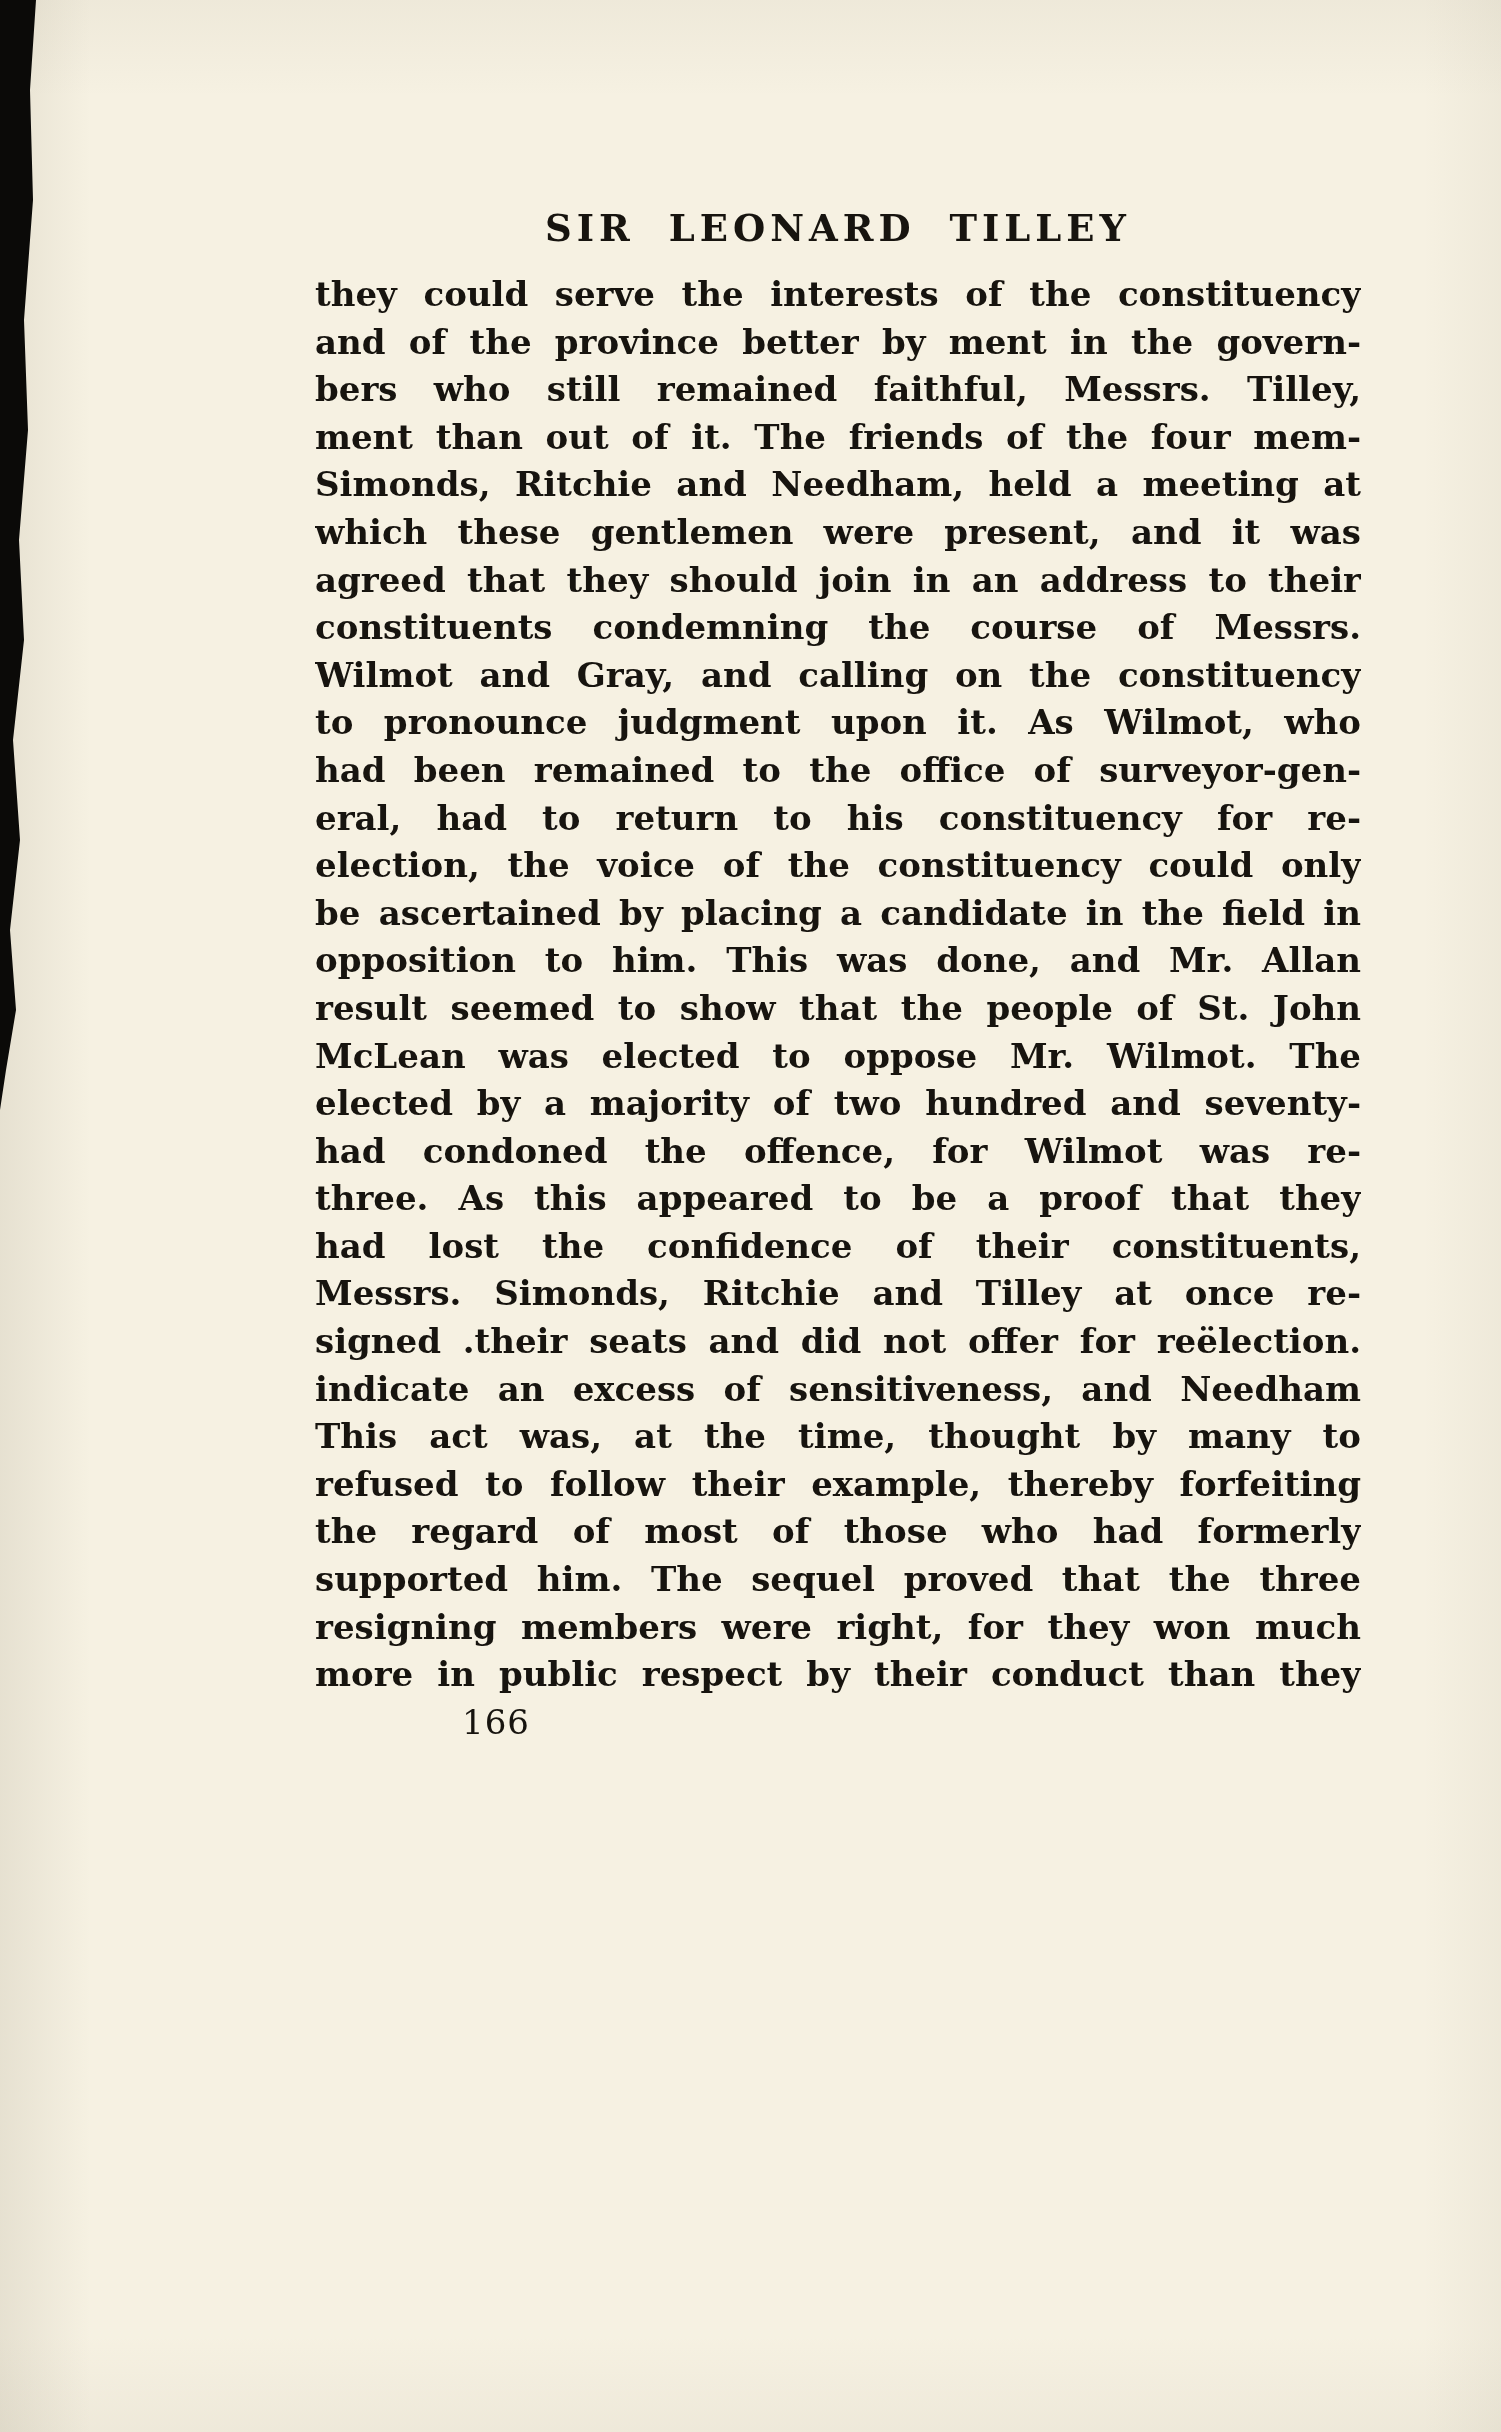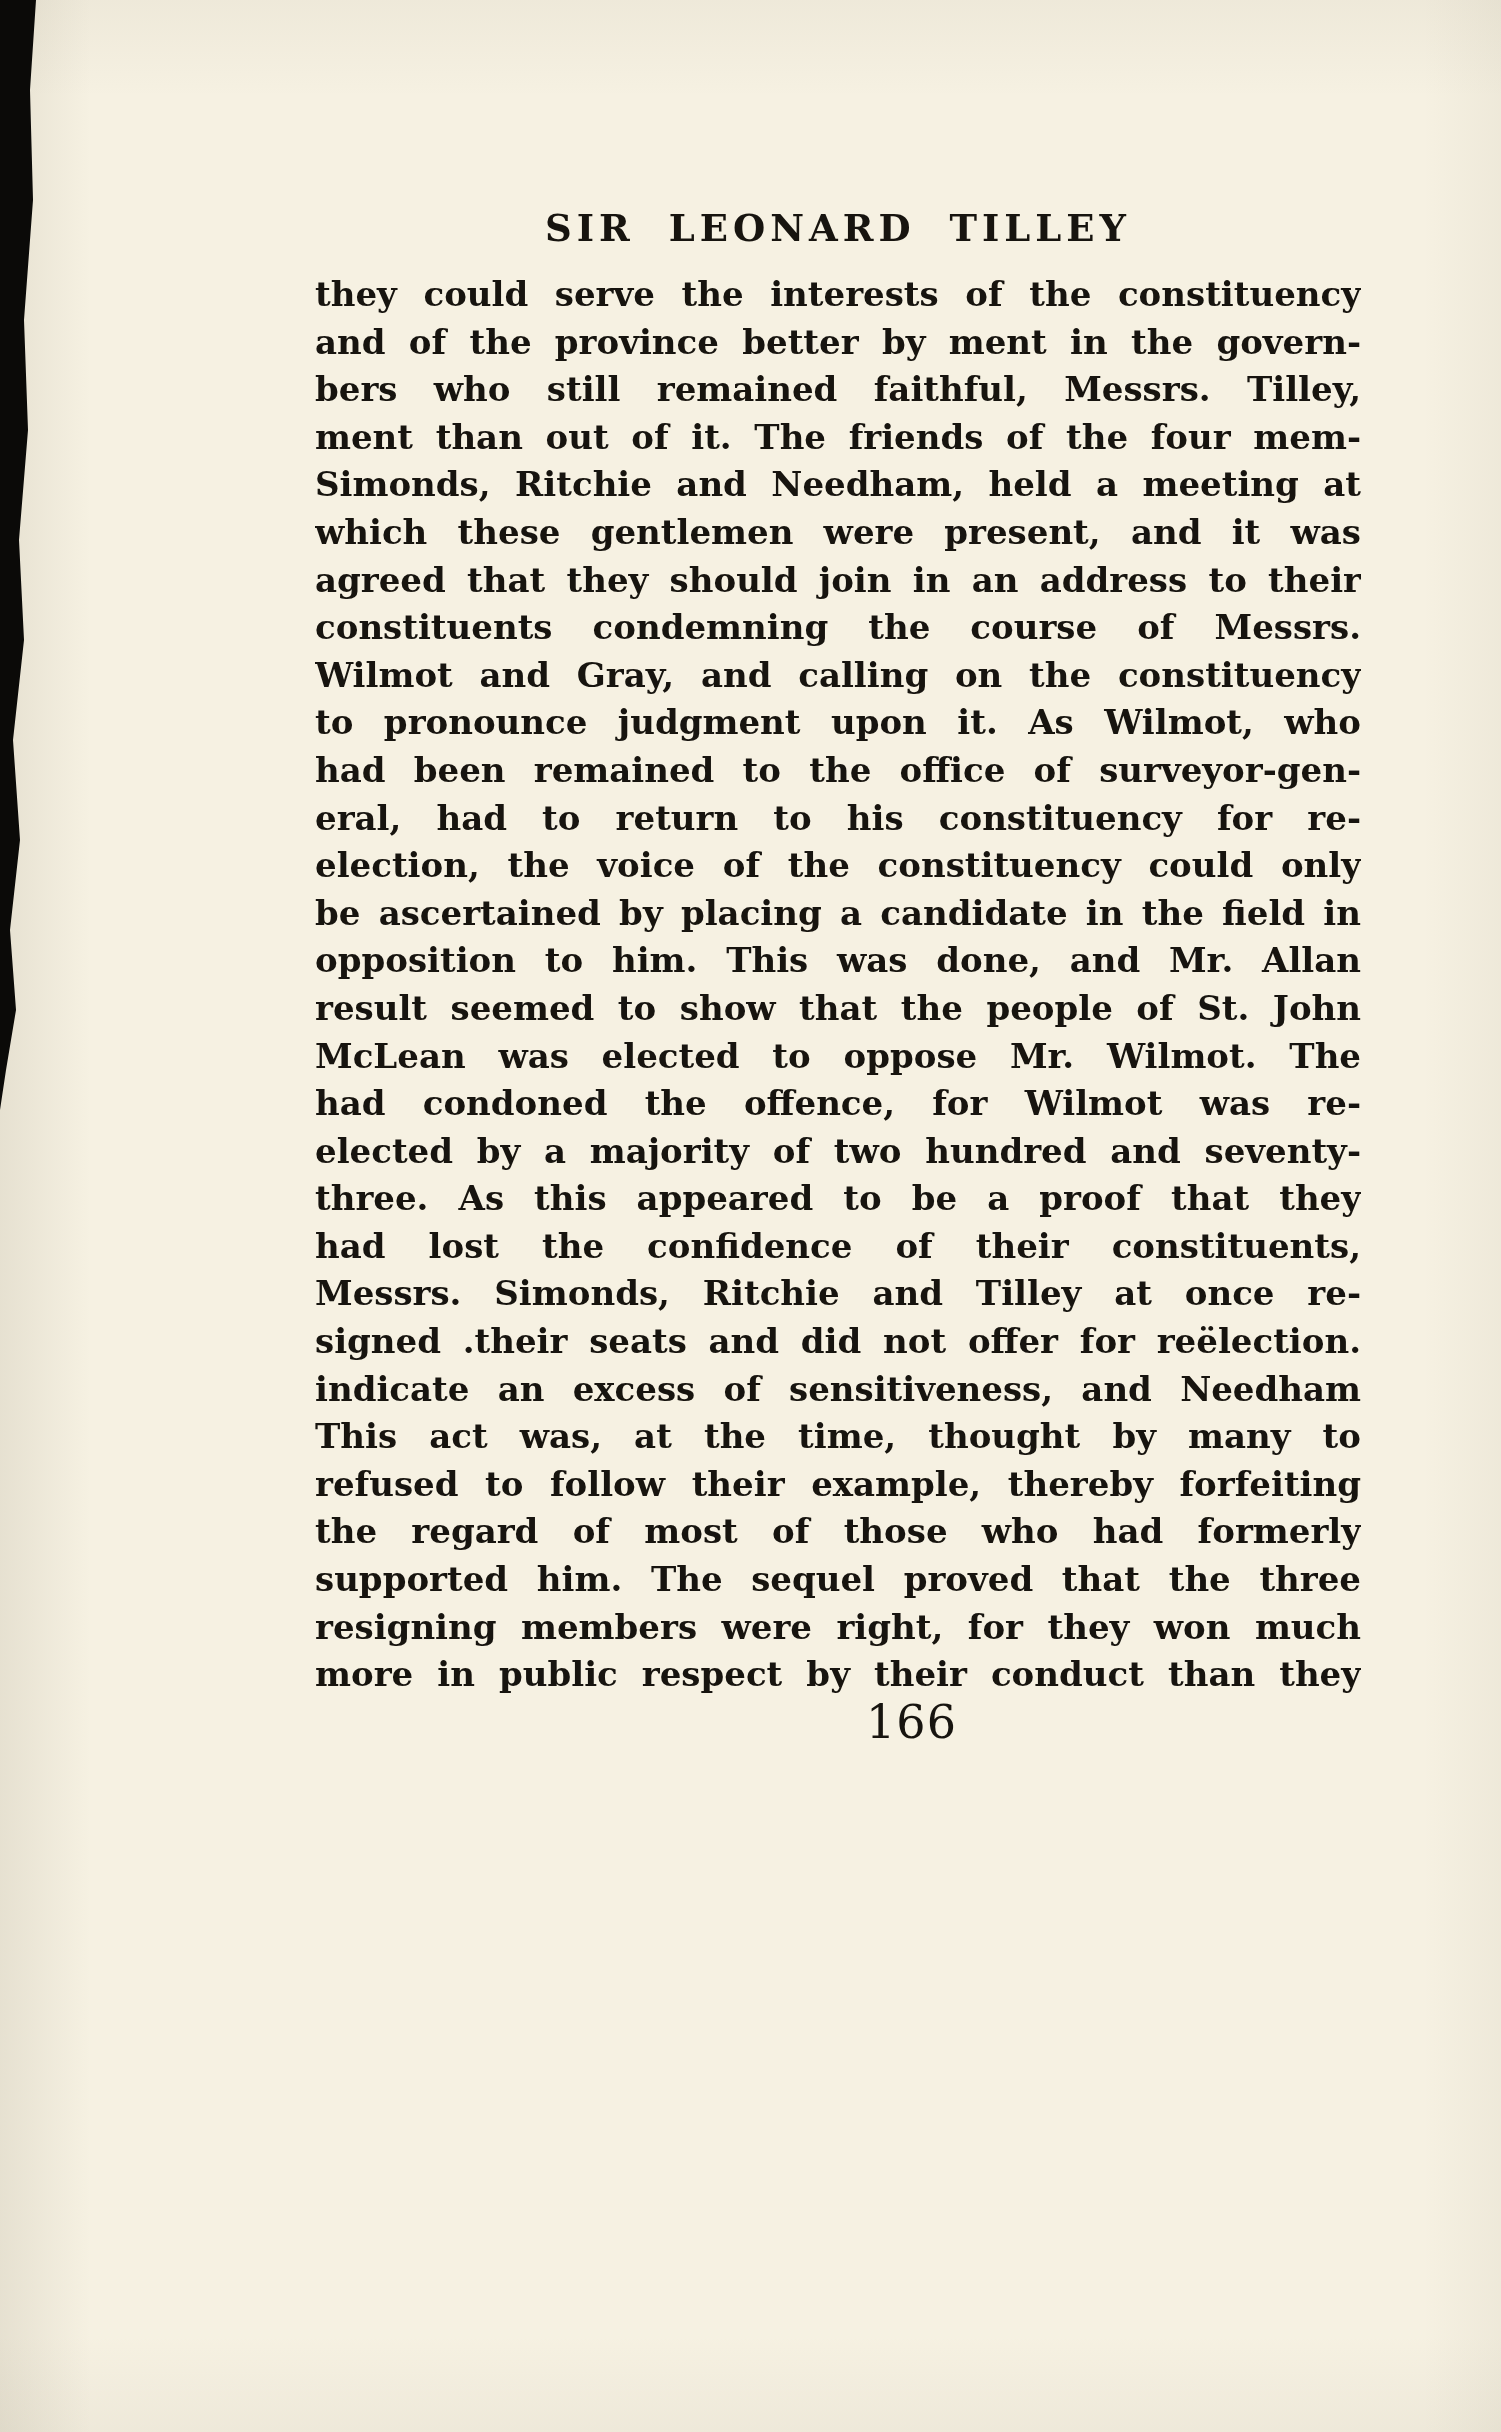--- a/index.html
+++ b/index.html
@@ -58,25 +58,24 @@
   }
   .line {
     text-align: justify;
     text-align-last: justify;
     white-space: normal;
     height: 47.6px;
     overflow: hidden;
     font-weight: bold;
   }
   .page-number {
-    font-size: 46px;
+    font-size: 34px;
     line-height: 47.6px;
     padding-left: 147px;
     letter-spacing: 1px;
-    text-align: center;
   }
 </style>
 </head>
 <body>
 
 <div class="page">
 
   <svg class="scan-edge" viewBox="0 0 46 1120" preserveAspectRatio="none" aria-hidden="true">
     <polygon points="0,0 36,0 30,90 33,200 24,320 28,430 19,540 24,640 13,740 20,840 10,930 16,1010 6,1070 0,1110" fill="#0b0a08"></polygon>
   </svg>
@@ -95,22 +94,22 @@
         <div class="line">constituents condemning the course of Messrs.</div>
         <div class="line">Wilmot and Gray, and calling on the constituency</div>
         <div class="line">to pronounce judgment upon it. As Wilmot, who</div>
         <div class="line">had been remained to the office of surveyor-gen-</div>
         <div class="line">eral, had to return to his constituency for re-</div>
         <div class="line">election, the voice of the constituency could only</div>
         <div class="line">be ascertained by placing a candidate in the field in</div>
         <div class="line">opposition to him. This was done, and Mr. Allan</div>
         <div class="line">result seemed to show that the people of St. John</div>
         <div class="line">McLean was elected to oppose Mr. Wilmot. The</div>
+        <div class="line">elected by a majority of two hundred and seventy-</div>
         <div class="line">had condoned the offence, for Wilmot was re-</div>
-        <div class="line">elected by a majority of two hundred and seventy-</div>
         <div class="line">three. As this appeared to be a proof that they</div>
         <div class="line">had lost the confidence of their constituents,</div>
         <div class="line">Messrs. Simonds, Ritchie and Tilley at once re-</div>
         <div class="line">signed .their seats and did not offer for reëlection.</div>
         <div class="line">indicate an excess of sensitiveness, and Needham</div>
         <div class="line">This act was, at the time, thought by many to</div>
         <div class="line">refused to follow their example, thereby forfeiting</div>
         <div class="line">the regard of most of those who had formerly</div>
         <div class="line">supported him. The sequel proved that the three</div>
         <div class="line">resigning members were right, for they won much</div>

